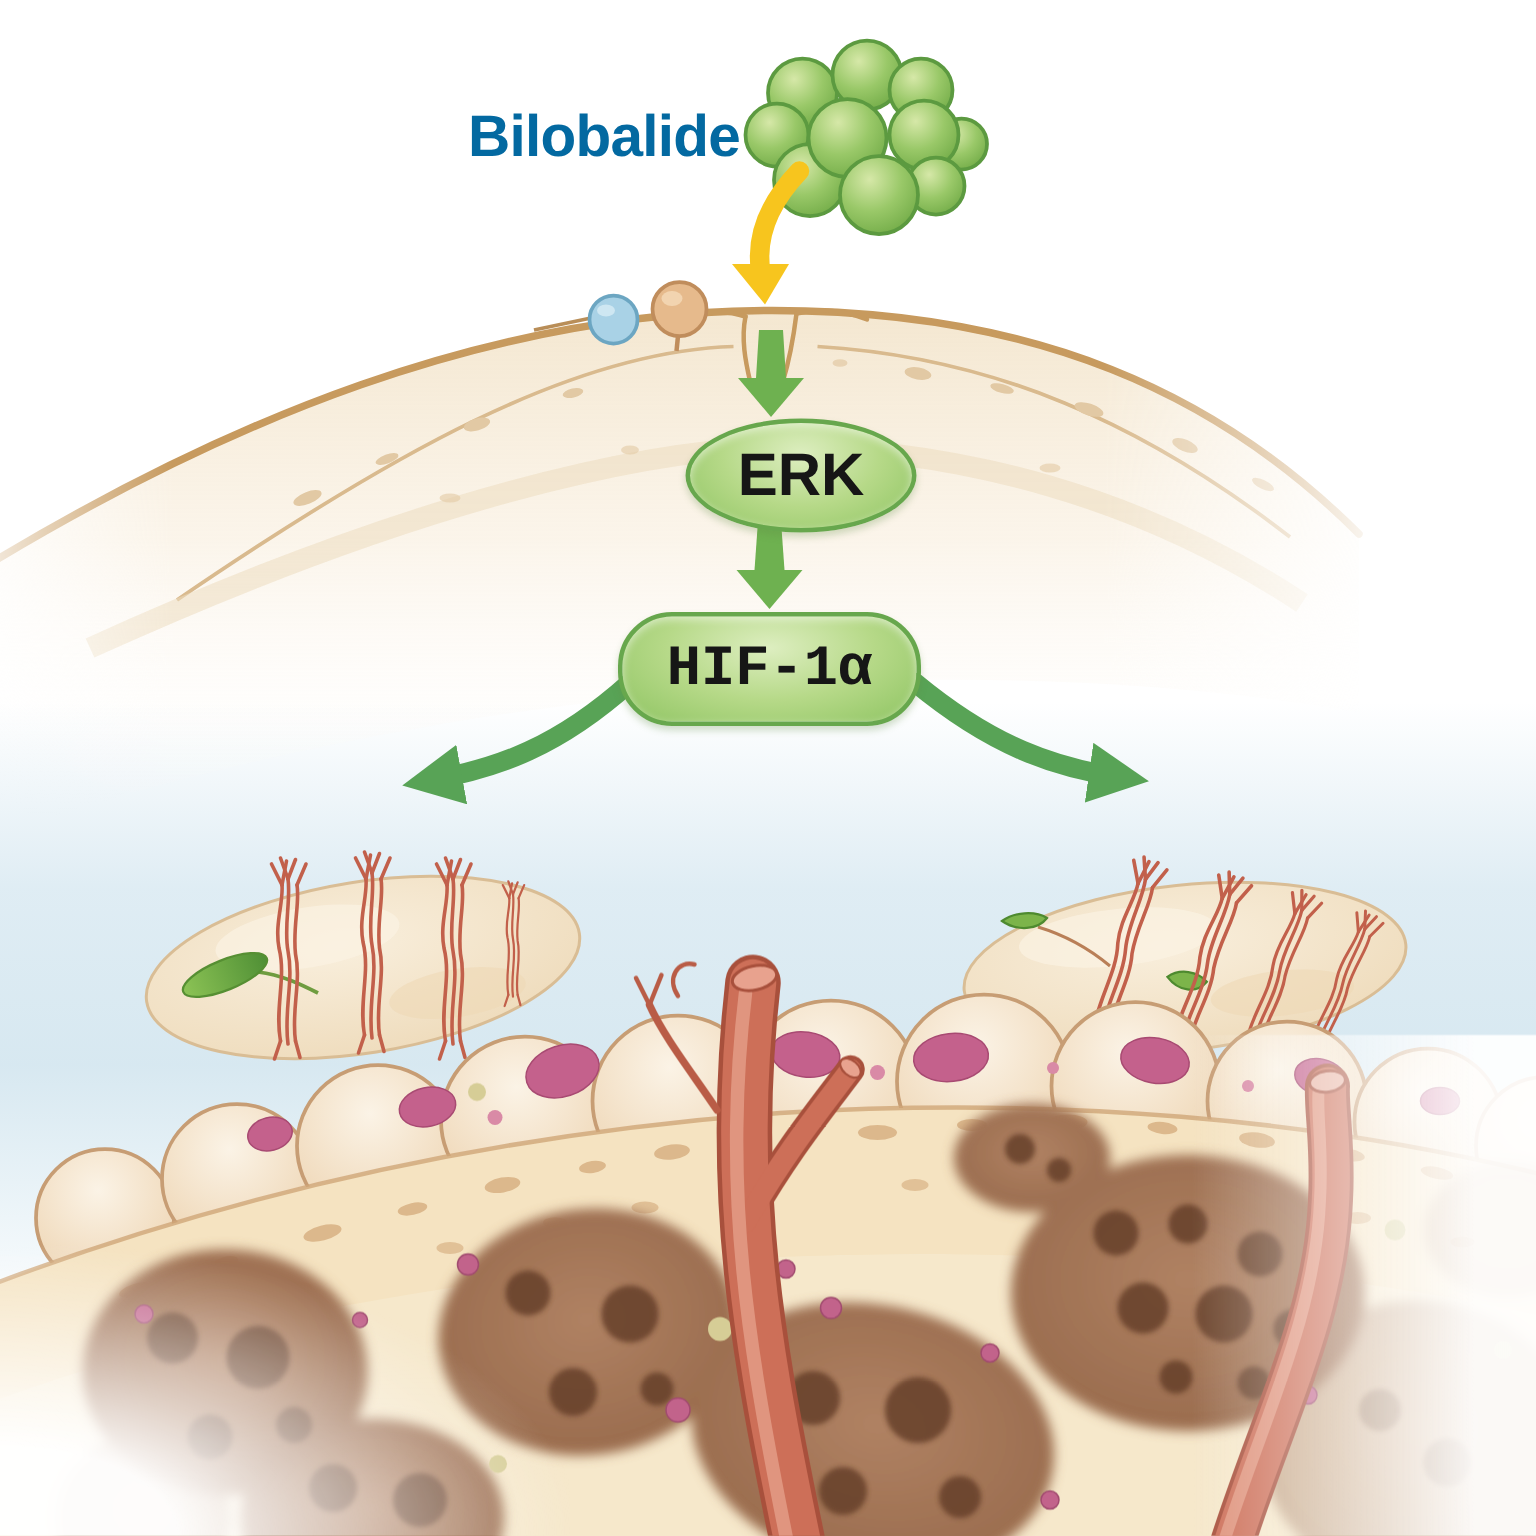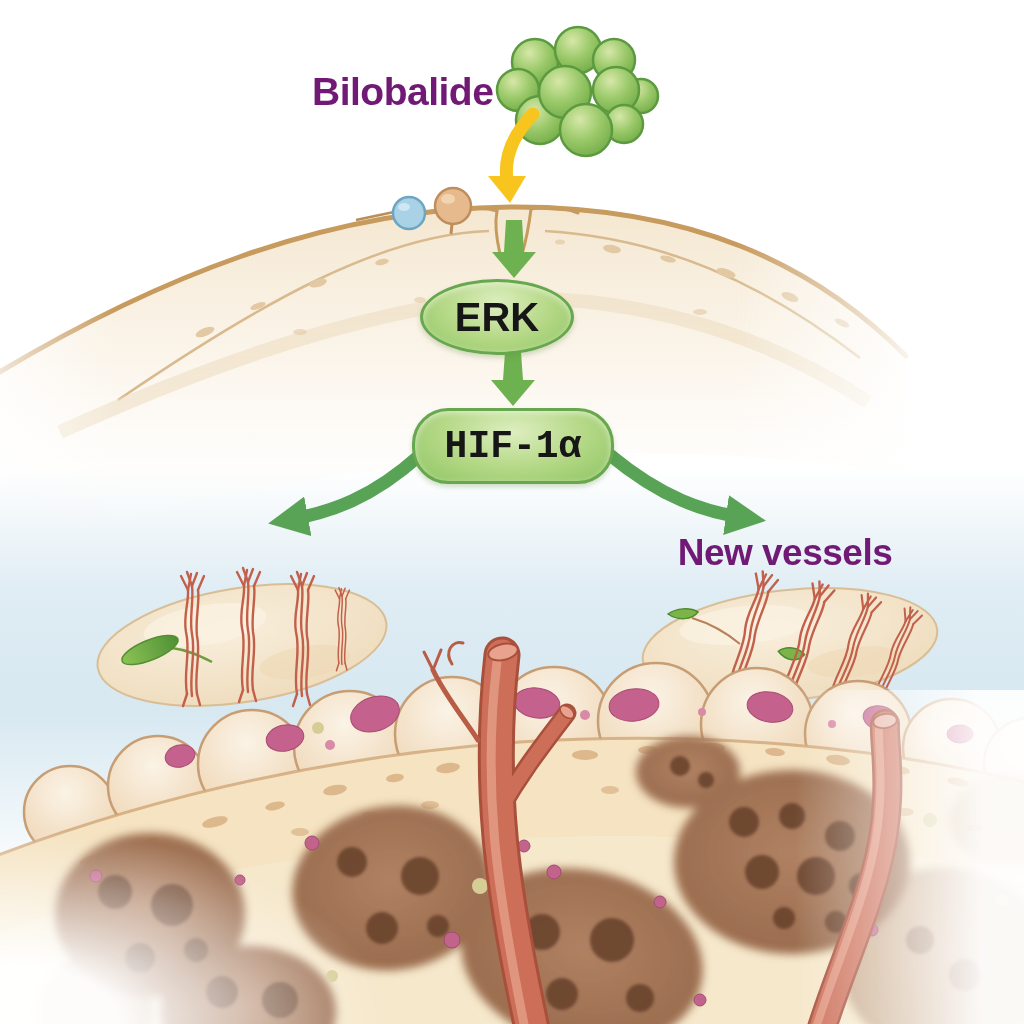--- a/index.html
+++ b/index.html
@@ -2,29 +2,29 @@
 <html><head>
 <meta charset="utf-8">
 <style>
   html,body{margin:0;padding:0;background:#fff;}
   .canvas{position:relative;width:1024px;height:1024px;background:#ffffff;overflow:hidden;
           font-family:"Liberation Sans",sans-serif;}
   .bg-blue{position:absolute;left:0;top:468px;width:1024px;height:390px;
     background:linear-gradient(180deg,rgba(222,236,243,0) 0%,rgba(215,232,241,.8) 32%,
                rgba(213,231,240,.95) 62%,rgba(232,243,248,.35) 100%);}
   svg.art{position:absolute;left:0;top:0;z-index:1;}
-  .lbl{position:absolute;z-index:3;color:#701a75;font-weight:600;letter-spacing:-.5px;text-align:center;}
+  .lbl{position:absolute;z-index:3;color:#0369a1;font-weight:600;letter-spacing:-.5px;text-align:center;}
   .lbl-ligand{left:312px;top:70px;width:180px;font-size:39px;}
   .lbl-left{left:105px;top:530px;width:300px;font-size:37px;}
   .lbl-right{left:650px;top:532px;width:270px;font-size:37px;}
   .node{position:absolute;z-index:3;display:flex;align-items:center;justify-content:center;
     background:radial-gradient(ellipse at 50% 30%,#ddeec0 0%,#b6d988 50%,#8ec462 100%);
     border:3px solid #67a74d;color:#161616;font-weight:700;
     box-shadow:0 3px 5px rgba(96,140,70,.28), inset 0 2px 6px rgba(255,255,255,.55);}
-  .node-erk{left:420px;top:279px;width:148px;height:70px;border-radius:50%;font-size:40px;}
+  .node-erk{left:457px;top:279px;width:148px;height:70px;border-radius:50%;font-size:40px;}
   .node-hif{left:412px;top:408px;width:196px;height:70px;border-radius:36px;font-size:38px;font-family:Liberation Mono, monospace;}
   .fade{position:absolute;z-index:4;pointer-events:none;}
   .fade-bl{left:0;top:830px;width:380px;height:194px;
     background:radial-gradient(ellipse at 0% 100%,rgba(255,255,255,.97) 22%,rgba(255,255,255,0) 72%);}
   .fade-br{right:0;top:690px;width:230px;height:334px;
     background:linear-gradient(90deg,rgba(255,255,255,0) 0%,rgba(255,255,255,.92) 82%);}
 </style>
 </head>
 <body>
 
@@ -326,17 +326,16 @@
         <path d="M820,1034 C846,950 884,880 887,800 C889,765 884,738 885,724" fill="none" stroke="#cd6f58" stroke-width="25" stroke-linecap="round"></path>
         <path d="M814,1034 C840,950 877,880 880,800 C882,768 878,744 879,728" fill="none" stroke="#e39c86" stroke-width="8" opacity=".8" stroke-linecap="round"></path>
         <ellipse cx="885" cy="721" rx="12" ry="7" transform="rotate(-8 885 721)" fill="#e8b4a4" stroke="#a8503c" stroke-width="2"></ellipse>
       </g>
     </g>
   </svg>
 
   <div class="lbl lbl-ligand">Bilobalide</div>
   <div class="node node-erk">ERK</div>
   <div class="node node-hif">HIF-1α</div>
-  <div class="lbl lbl-right">New vessels</div>
 
   <div class="fade fade-bl"></div>
   <div class="fade fade-br"></div>
 </div>
 
 </body></html>

